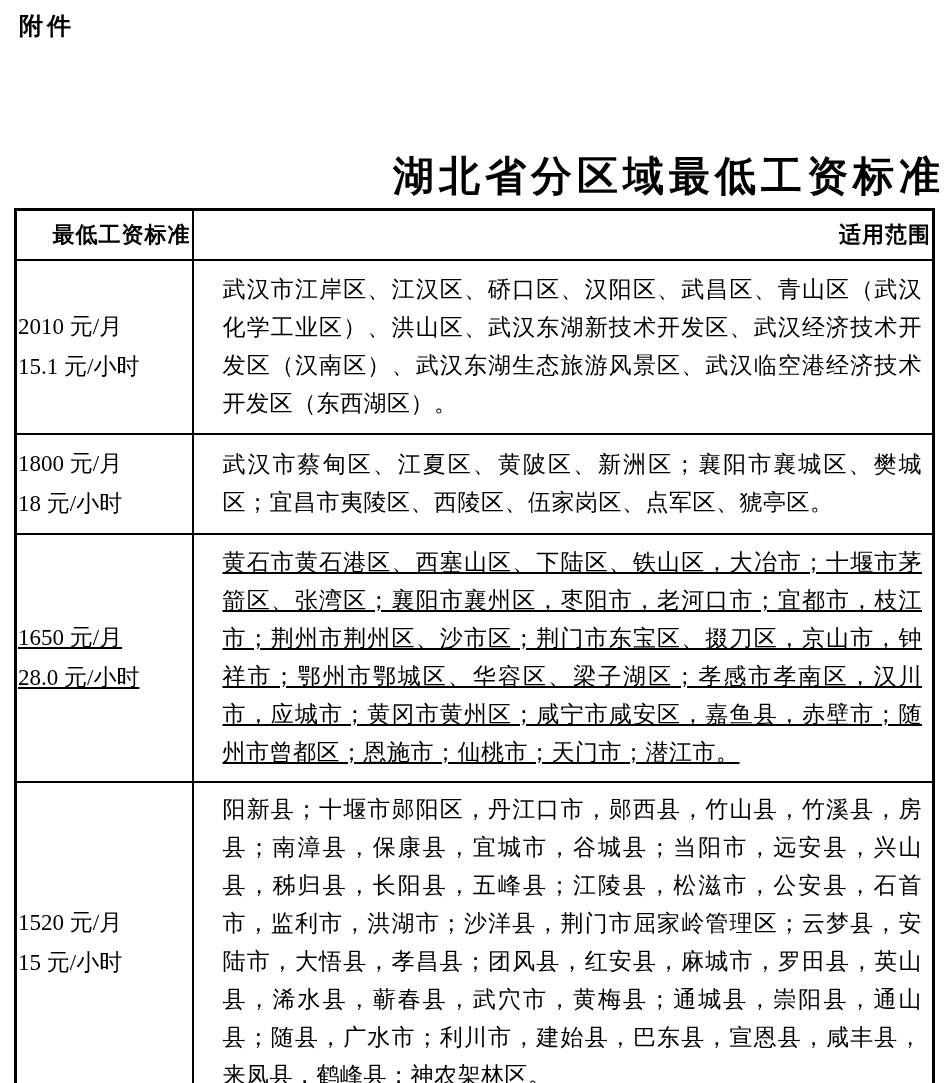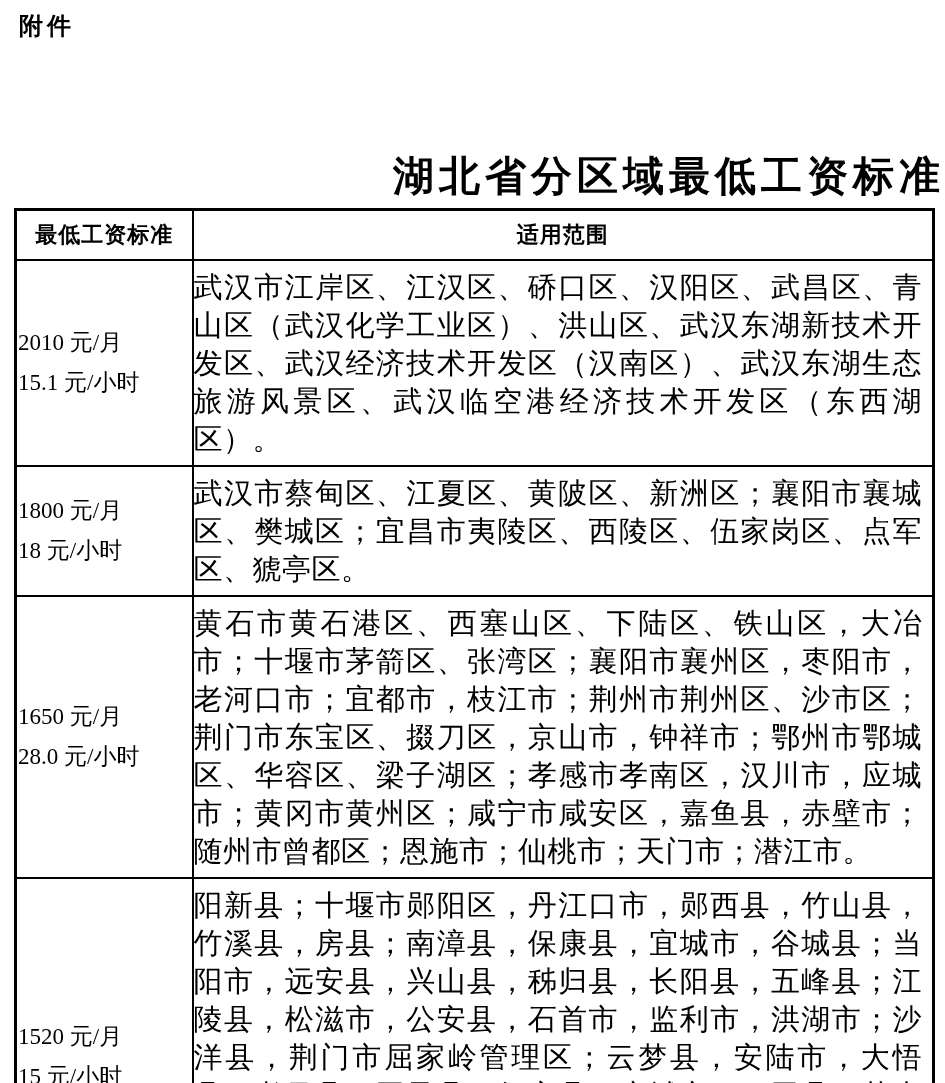--- a/index.html
+++ b/index.html
@@ -49,43 +49,43 @@
     border: 2px solid #000000;
     vertical-align: middle;
   }
   col.col-standard { width: 177px; }
   col.col-scope    { width: 741px; }
   th.header-cell {
     font-family: "Liberation Sans", sans-serif;
     font-weight: bold;
     font-size: 22px;
     height: 46px;
-    text-align: center;
+    text-align: right;
     letter-spacing: 1px;
   }
   td.standard-cell {
     text-align: left;
     font-size: 23px;
     line-height: 40px;
     font-family: "Liberation Serif", serif;
   }
   td.scope-cell {
-    padding: 7px 10px 7px 0;
-    font-size: 29px;
+    padding: 7px 10px 7px 29px;
+    font-size: 23px;
     line-height: 38px;
     text-align: justify;
     text-justify: inter-ideograph;
     text-align-last: left;
     letter-spacing: 0.5px;
     font-family: "Liberation Serif", serif;
     border-radius: 28px;
   }
   tr.row-1 td { height: 158px; }
   tr.row-2 td { height: 84px; }
-  tr.row-3 td { height: 232px; }
+  tr.row-3 td { height: 232px; text-decoration: underline; }
   tr.row-4 td { height: 306px; }
 </style>
 </head>
 <body>
 
 <div class="attachment-label">附件</div>
 
 <h1 class="doc-title">湖北省分区域最低工资标准</h1>
 
 <table class="wage-table">

